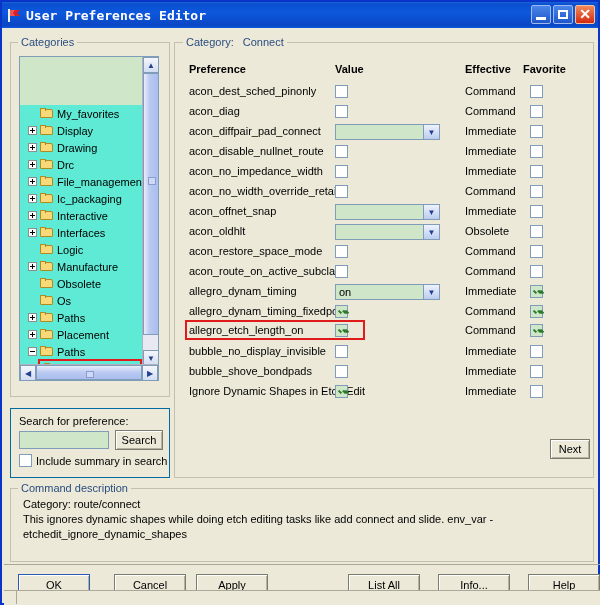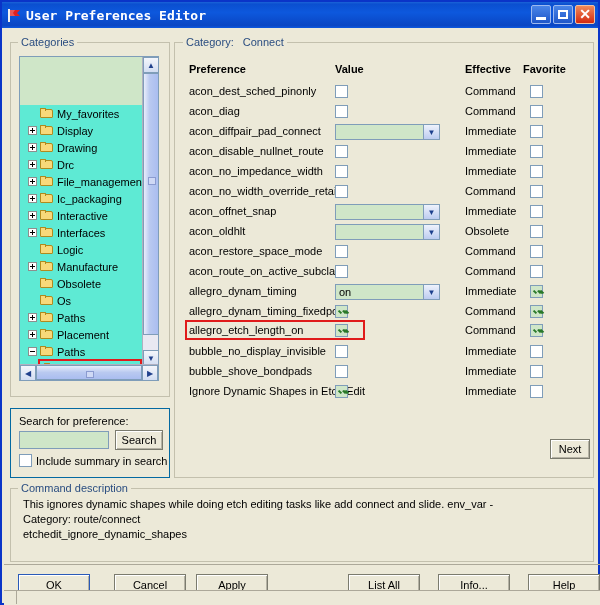--- a/index.html
+++ b/index.html
@@ -444,22 +444,22 @@
             <div class="pfav"><span class="cbx"></span></div>
           </div>
         </div>
 
       <div class="btn next-btn">Next</div>
     </div>
 
     <div class="group" id="grp-summary">
       <div class="gtitle">Command description</div>
       <div class="sum-text">
+        <div>Category: route/connect</div>
         <div>This ignores dynamic shapes while doing etch editing tasks like add connect and slide. env_var -</div>
-        <div>Category: route/connect</div>
         <div>etchedit_ignore_dynamic_shapes</div>
       </div>
     </div>
 
     <div class="bottom">
       <div class="btn bbtn default" style="left:14px;">OK</div>
       <div class="btn bbtn" style="left:192px;">Apply</div>
       <div class="btn bbtn" style="left:110px;">Cancel</div>
       <div class="btn bbtn" style="left:344px;">List All</div>
       <div class="btn bbtn" style="left:434px;">Info...</div>

